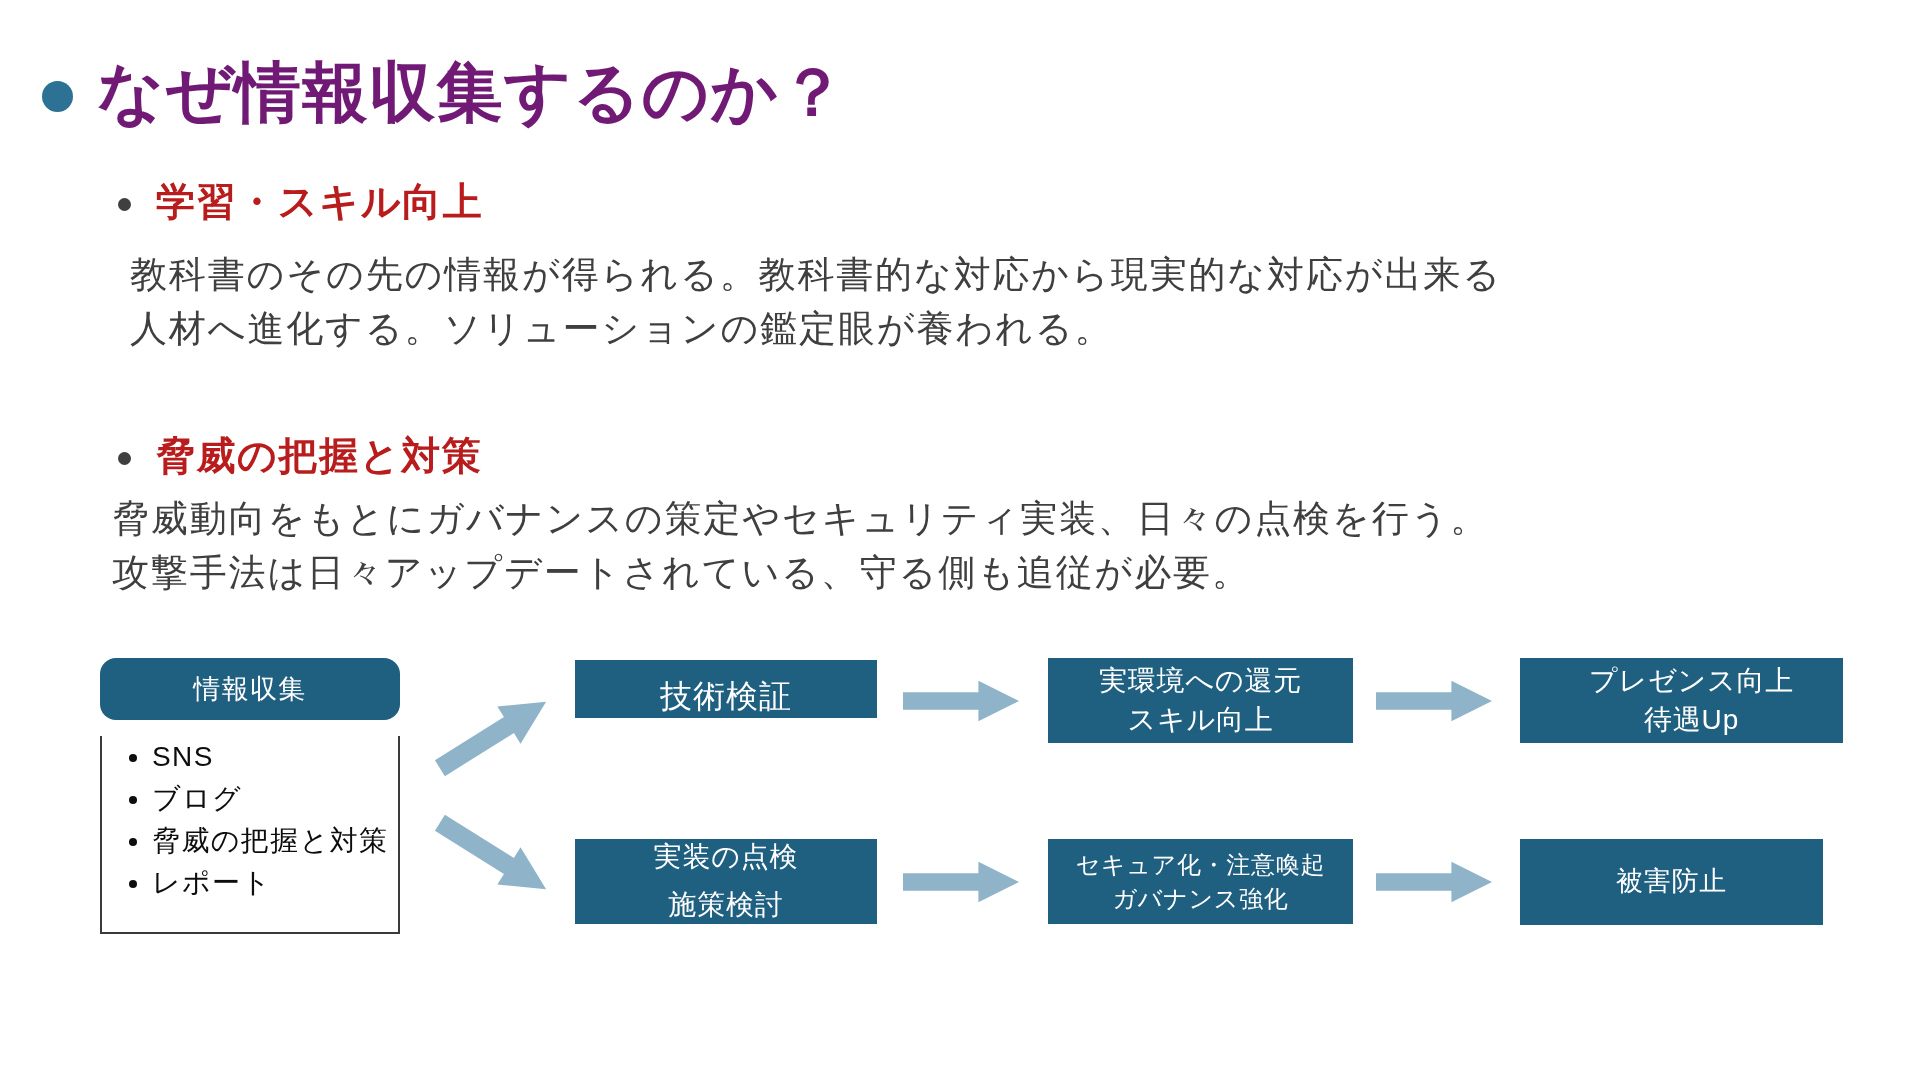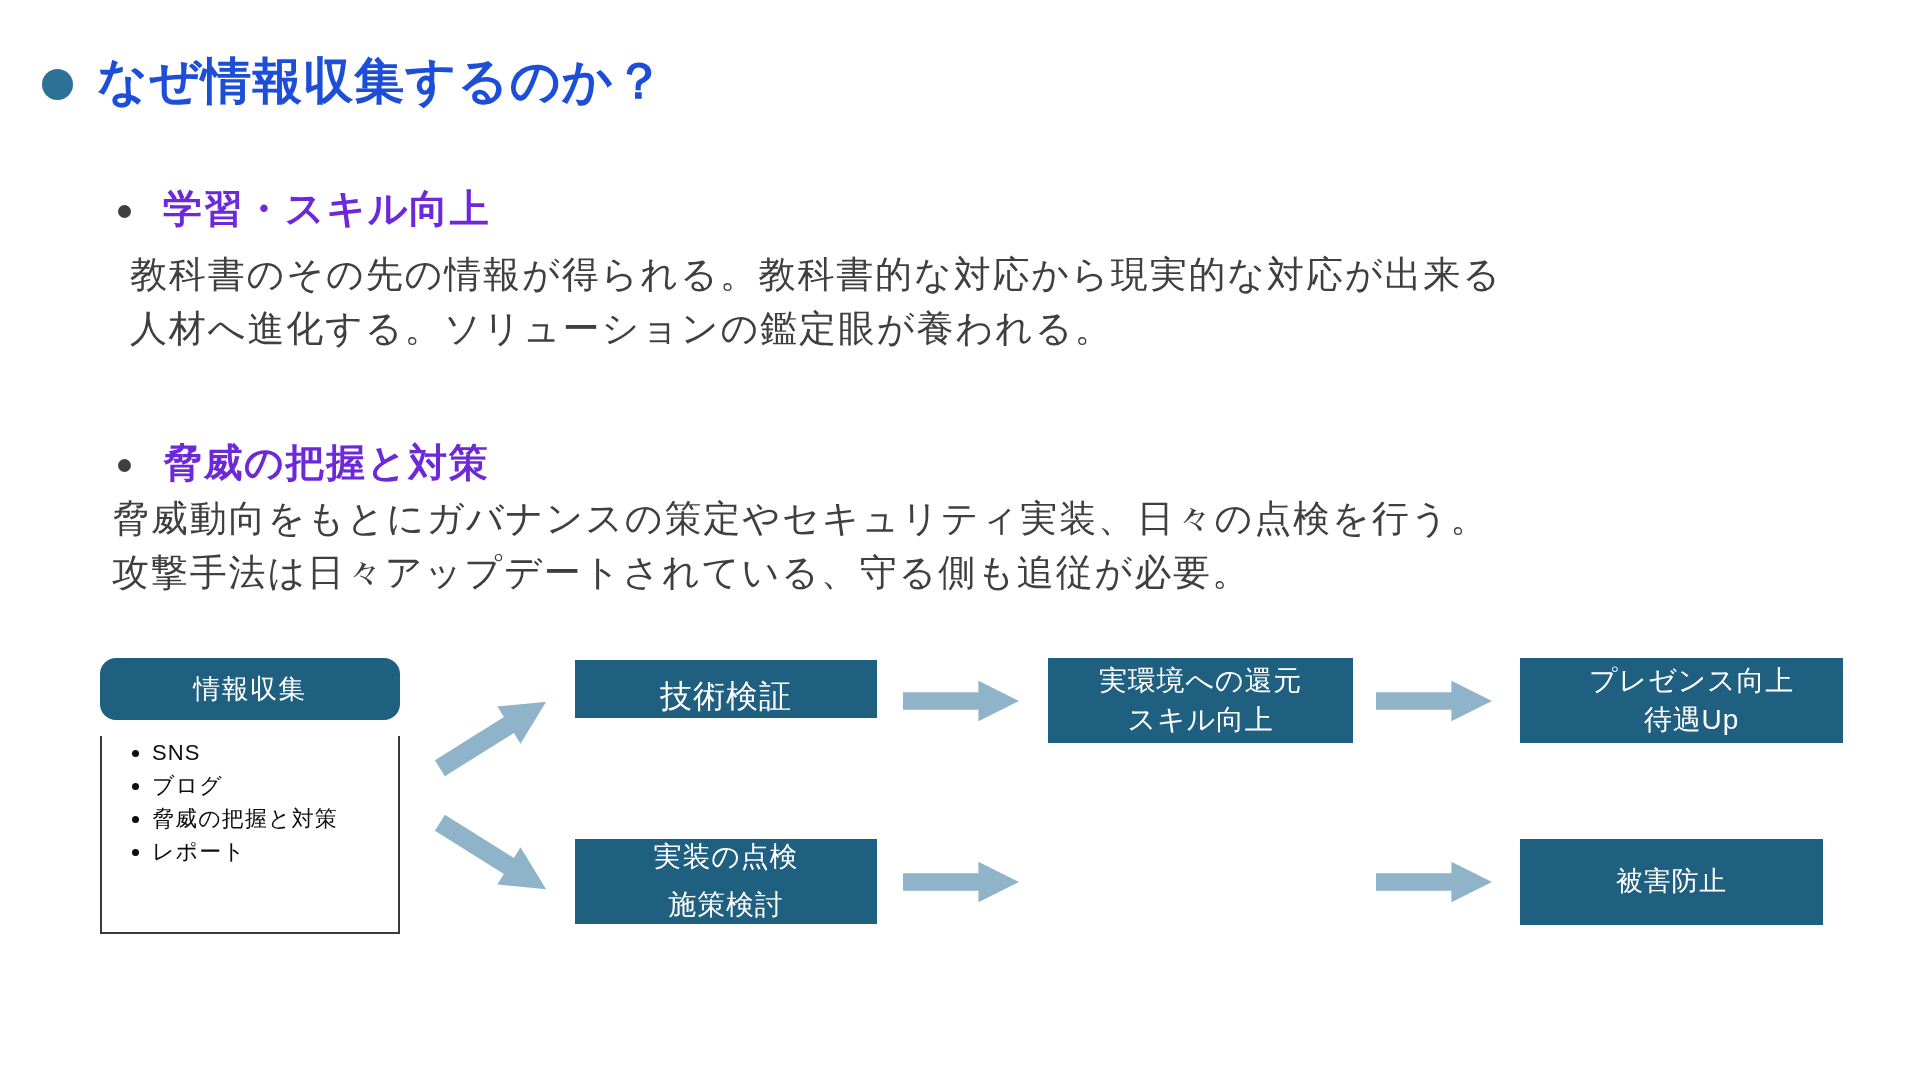--- a/index.html
+++ b/index.html
@@ -9,27 +9,27 @@
     --text:#3f3f3f;
   }
   html,body{margin:0;padding:0;background:#fff;}
   .slide{
     position:relative;width:1920px;height:1080px;background:#ffffff;overflow:hidden;
     font-family:"Liberation Sans","DejaVu Sans",sans-serif;color:var(--text);
   }
   
   .title-row{position:absolute;left:42px;top:48px;display:flex;align-items:center;gap:24px;}
   .title-bullet{width:31px;height:31px;border-radius:50%;background:var(--title-bullet);flex:0 0 auto;margin-top:6px;}
-  .page-title{margin:0;font-size:50px;font-weight:700;color:#1d4ed8;letter-spacing:0.02em;white-space:nowrap;}
+  .page-title{margin:0;font-size:66px;font-weight:700;color:#701a75;letter-spacing:0.02em;white-space:nowrap;}
   
   .section-heading-row{position:absolute;display:flex;align-items:center;gap:20px;}
   .sec1-heading{left:118px;top:170px;}
   .sec2-heading{left:118px;top:424px;}
   .heading-dot{width:13px;height:13px;border-radius:50%;background:#3f3f3f;flex:0 0 auto;margin-top:4px;}
-  .section-heading{margin:12px;font-size:39px;font-weight:700;color:#6d28d9;letter-spacing:0.04em;white-space:nowrap;}
+  .section-heading{margin:5px;font-size:39px;font-weight:700;color:#b91c1c;letter-spacing:0.04em;white-space:nowrap;}
   .section-body{position:absolute;font-size:37px;line-height:54px;color:#3f3f3f;letter-spacing:0.05em;white-space:nowrap;}
   .sec1-body{left:130px;top:248px;}
   .sec2-body{left:112px;top:492px;}
   
   .flow-box{
     position:absolute;background:var(--box-fill);color:#ffffff;
     display:flex;flex-direction:column;align-items:center;justify-content:center;
     text-align:center;font-size:28px;line-height:1.38;letter-spacing:0.03em;
   }
   .box-t1{left:575px;top:660px;width:302px;height:58px;font-size:32px;justify-content:flex-end;}
@@ -37,21 +37,21 @@
   .box-t3{left:1520px;top:658px;width:303px;height:85px;padding-left:20px;}
   .box-b1{left:575px;top:839px;width:302px;height:85px;gap:9px;}
   .box-b2{left:1048px;top:839px;width:305px;height:85px;font-size:24px;}
   .box-b3{left:1520px;top:839px;width:303px;height:86px;font-size:27px;}
   .source-box{position:absolute;left:100px;top:658px;width:300px;}
   .source-header{
     background:var(--box-fill);color:#fff;height:62px;
     display:flex;align-items:center;justify-content:center;font-size:27px;letter-spacing:0.05em;border-radius:16px;
   }
   .source-body{border:2px solid #3a3a3a;border-top:none;height:198px;background:#fff;box-sizing:border-box;}
-  .source-list{margin:16px 0 0 20px;padding-left:30px;list-style:disc;color:#0d0d0d;font-size:22px;line-height:1.5;letter-spacing:0.05em;}
+  .source-list{margin:16px 0 0 20px;padding-left:30px;list-style:disc;color:#0d0d0d;font-size:28px;line-height:1.5;letter-spacing:0.05em;}
   
   .h-arrow{position:absolute;width:116px;height:46px;}
   .arrow-a1{left:903px;top:678px;}
   .arrow-a2{left:1376px;top:678px;}
   .arrow-a3{left:903px;top:859px;}
   .arrow-a4{left:1376px;top:859px;}
   .diag-arrow{position:absolute;width:140px;height:48px;}
   .arrow-up{left:423px;top:711px;transform:rotate(-32deg);}
   .arrow-down{left:423px;top:832px;transform:rotate(32deg);}
   .h-arrow svg,.diag-arrow svg{display:block;width:100%;height:100%;}
@@ -132,20 +132,24 @@
 
   <div class="flow-box box-b1">
     <span>実装の点検</span>
     <span>施策検討</span>
   </div>
   <div class="h-arrow arrow-a3">
     <svg viewBox="0 0 120 46">
         <polygon class="arrow-shape" points="0,14 78,14 78,2 120,23 78,44 78,32 0,32"></polygon>
       </svg>
   </div>
+  <div class="flow-box box-b2">
+    <span>セキュア化・注意喚起</span>
+    <span>ガバナンス強化</span>
+  </div>
   <div class="h-arrow arrow-a4">
     <svg viewBox="0 0 120 46">
         <polygon class="arrow-shape" points="0,14 78,14 78,2 120,23 78,44 78,32 0,32"></polygon>
       </svg>
   </div>
   <div class="flow-box box-b3">
     <span>被害防止</span>
   </div>
 
 </div>

